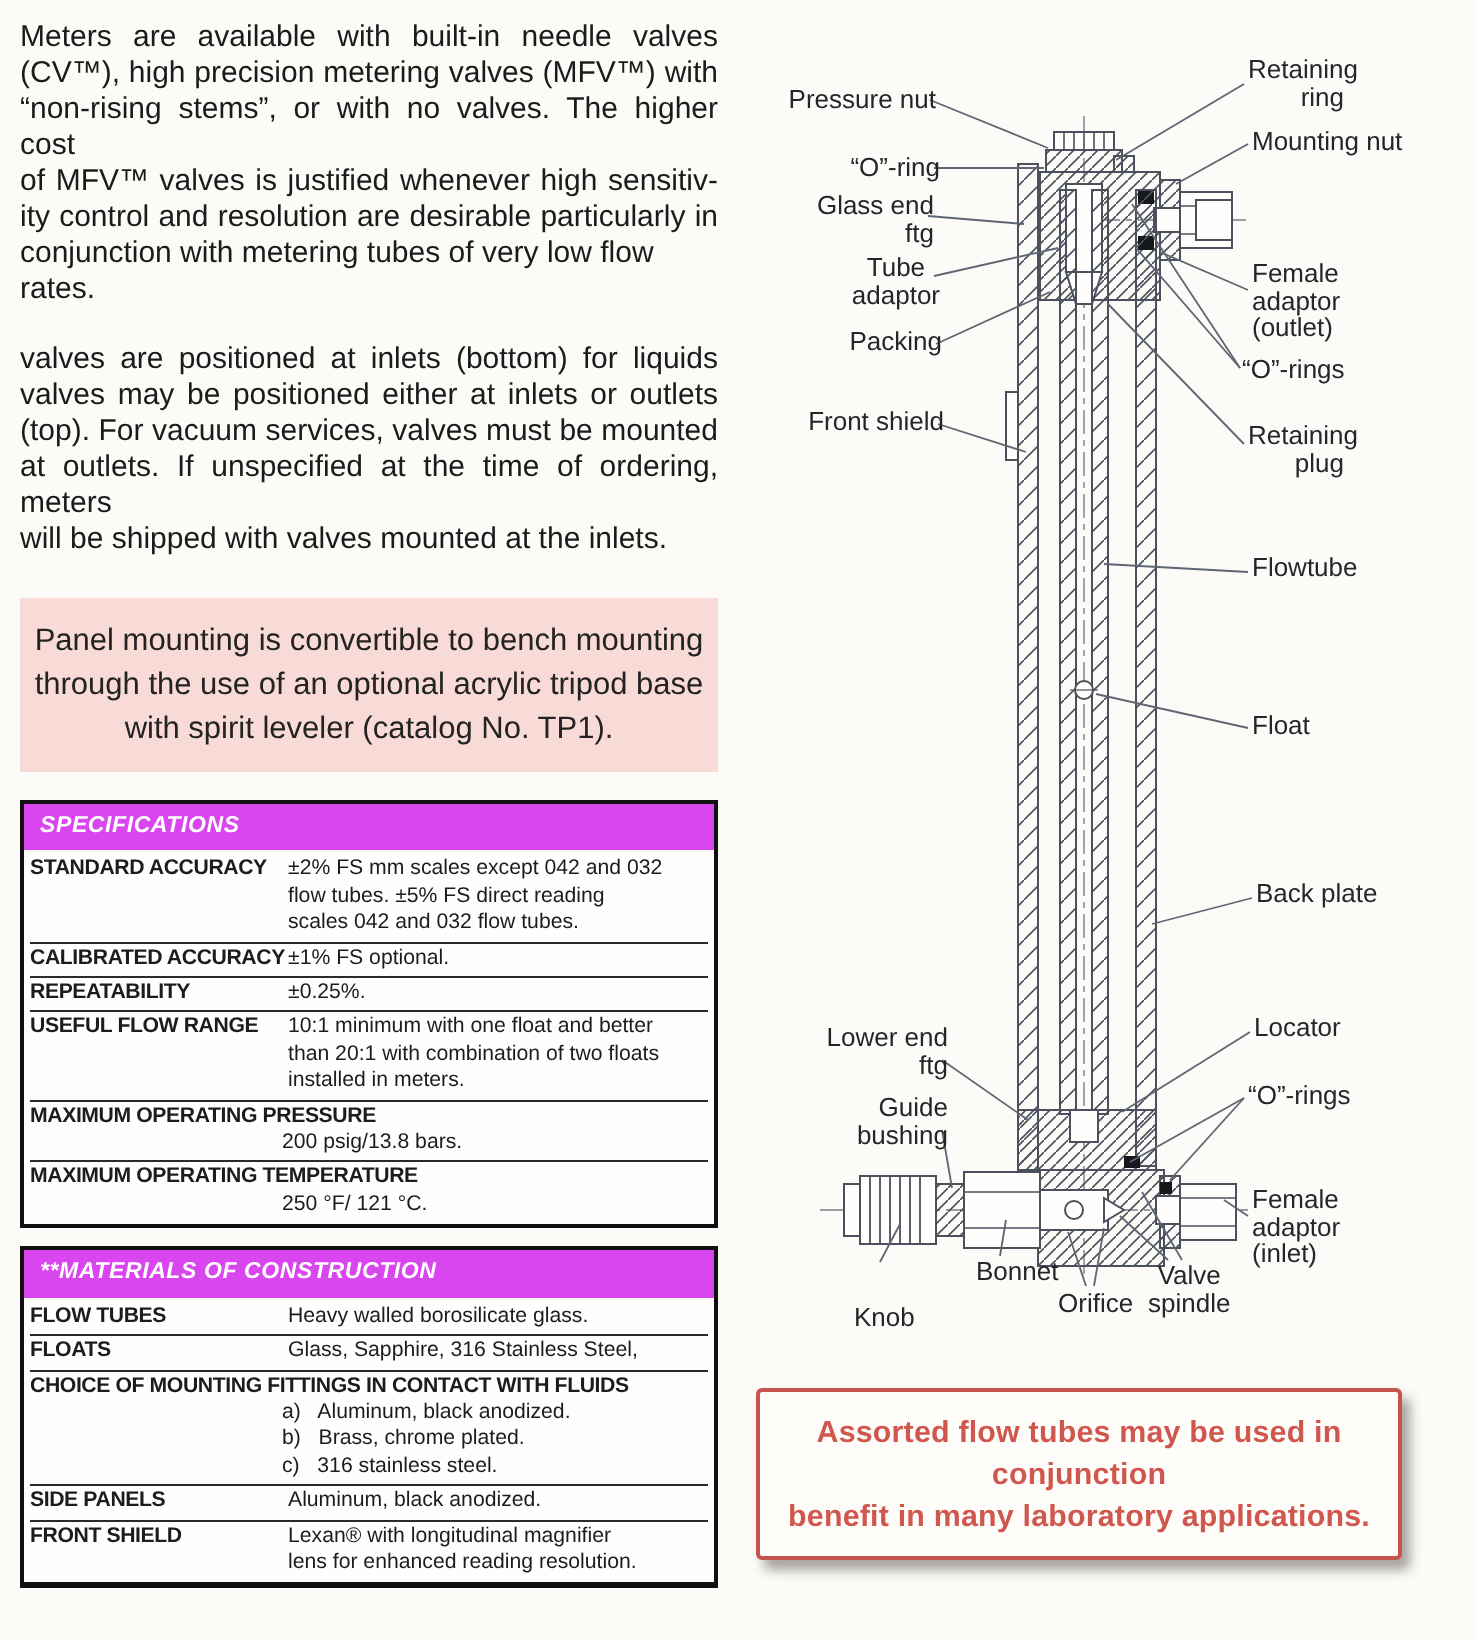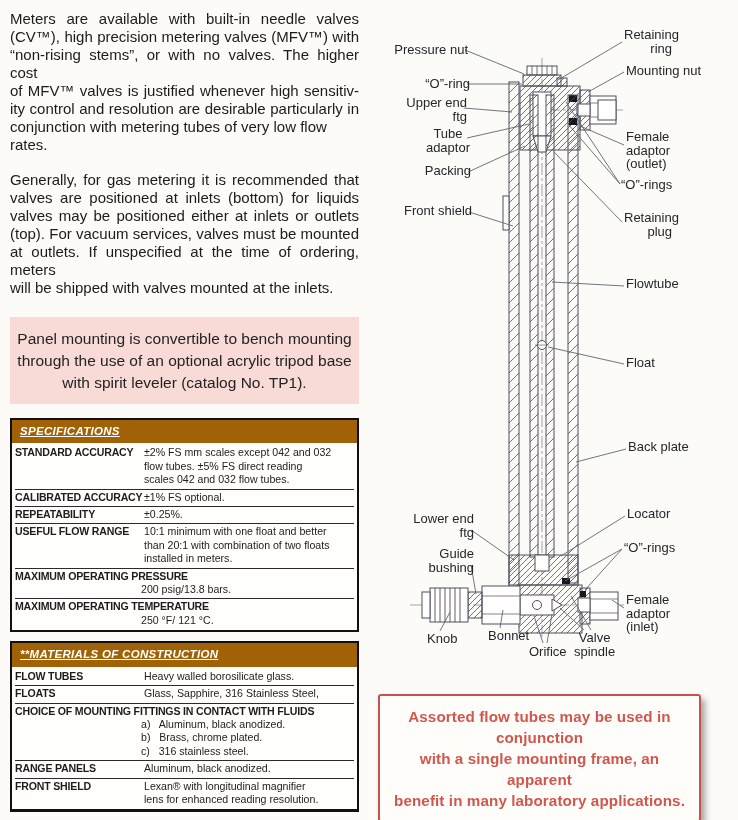--- a/index.html
+++ b/index.html
@@ -29,25 +29,24 @@
   }
 
   .dtable {
     margin-top:14px;
     border:2px solid #101010;
     background:#fffefc;
     font-size:10.6px; line-height:13.4px;
   }
   .dtable.materials { margin-top:9px; border-bottom-width:3px; }
   .thead {
-    background:#a16207; color:#ffffff;
+    background:#d946ef; color:#ffffff;
     font-weight:bold; font-style:italic;
     font-size:11.5px; letter-spacing:.3px;
     padding:5px 8px 5px 8px;
-    text-decoration:underline;
   }
   .tbody { padding:2px 3px 1px 3px; }
   .trow { display:flex; border-bottom:1px solid #2a2a2a; padding:1px 0 2px 0; }
   .trow:last-child { border-bottom:none; }
   .trow.full { display:block; }
   .tlabel { width:129px; flex:none; font-weight:bold; letter-spacing:-0.2px; }
   .trow.full .tlabel { width:auto; }
   .trow.full .tvalue { margin-left:126px; }
   .tvalue { flex:1; }
   .tvalue .line { white-space:pre; }
@@ -81,21 +80,20 @@
   <div class="para justify">
       <div class="line jline">Meters are available with built-in needle valves</div>
       <div class="line jline">(CV™), high precision metering valves (MFV™) with</div>
       <div class="line jline">“non-rising stems”, or with no valves. The higher cost</div>
       <div class="line jline">of MFV™ valves is justified whenever high sensitiv-</div>
       <div class="line jline">ity control and resolution are desirable particularly in</div>
       <div class="line">conjunction with metering tubes of very low flow rates.</div>
     </div>
 
   <div class="para justify">
-      <div class="line jline">Generally, for gas metering it is recommended that</div>
       <div class="line jline">valves are positioned at inlets (bottom) for liquids</div>
       <div class="line jline">valves may be positioned either at inlets or outlets</div>
       <div class="line jline">(top). For vacuum services, valves must be mounted</div>
       <div class="line jline">at outlets. If unspecified at the time of ordering, meters</div>
       <div class="line">will be shipped with valves mounted at the inlets.</div>
     </div>
 
   <div class="pink-note">
       <div class="line">Panel mounting is convertible to bench mounting</div>
       <div class="line">through the use of an optional acrylic tripod base</div>
@@ -165,21 +163,21 @@
         </div>
         <div class="trow full">
           <div class="tlabel">CHOICE OF MOUNTING FITTINGS IN CONTACT WITH FLUIDS</div>
           <div class="tvalue">
             <div class="line">a)   Aluminum, black anodized.</div>
             <div class="line">b)   Brass, chrome plated.</div>
             <div class="line">c)   316 stainless steel.</div>
           </div>
         </div>
         <div class="trow">
-          <div class="tlabel">RANGE PANELS</div>
+          <div class="tlabel">SIDE PANELS</div>
           <div class="tvalue">
             <div class="line">Aluminum, black anodized.</div>
           </div>
         </div>
         <div class="trow">
           <div class="tlabel">FRONT SHIELD</div>
           <div class="tvalue">
             <div class="line">Lexan® with longitudinal magnifier</div>
             <div class="line">lens for enhanced reading resolution.</div>
           </div>
@@ -284,31 +282,31 @@
       <path d="M254,449 L204,462"></path>
       <path d="M253,516 L189,556"></path>
       <path d="M250,549 L193,581"></path>
       <path d="M250,549 L213,590"></path>
       <path d="M252,608 L240,600"></path>
     </g>
   </svg>
 
   <div class="dlabel" style="right:270px; top:43px;  text-align:right;">Pressure nut</div>
   <div class="dlabel" style="right:268px; top:77px;  text-align:center;">“O”-ring</div>
-  <div class="dlabel" style="right:271px; top:96px;  text-align:right;">Upper end
+  <div class="dlabel" style="right:271px; top:96px;  text-align:right;">Glass end
 ftg</div>
   <div class="dlabel" style="right:268px; top:127px; text-align:center;">Tube
 adaptor</div>
   <div class="dlabel" style="right:267px; top:164px; text-align:right;">Packing</div>
   <div class="dlabel" style="right:266px; top:204px; text-align:right;">Front shield</div>
   <div class="dlabel" style="right:264px; top:512px; text-align:right;">Lower end
 ftg</div>
   <div class="dlabel" style="right:264px; top:547px; text-align:right;">Guide
 bushing</div>
-  <div class="dlabel" style="left:55px;  top:632px;">Knob</div>
+  <div class="dlabel" style="left:55px;  top:652px;">Knob</div>
   <div class="dlabel" style="left:116px; top:629px;">Bonnet</div>
   <div class="dlabel" style="left:157px; top:645px;">Orifice</div>
   <div class="dlabel" style="left:202px; top:631px; text-align:center;">Valve
 spindle</div>
   <div class="dlabel" style="left:252px; top:28px; width:48px; text-align:right;">Retaining
 ring</div>
   <div class="dlabel" style="left:254px; top:64px;">Mounting nut</div>
   <div class="dlabel" style="left:254px; top:130px;">Female
 adaptor
 (outlet)</div>
@@ -320,15 +318,14 @@
   <div class="dlabel" style="left:256px; top:440px;">Back plate</div>
   <div class="dlabel" style="left:255px; top:507px;">Locator</div>
   <div class="dlabel" style="left:252px; top:541px;">“O”-rings</div>
   <div class="dlabel" style="left:254px; top:593px;">Female
 adaptor
 (inlet)</div>
 </div>
 
 <div class="assorted-note">
     <div class="line">Assorted flow tubes may be used in conjunction</div>
-    <div class="line">with a single mounting frame, an apparent</div>
     <div class="line">benefit in many laboratory applications.</div>
   </div>
 
 </body></html>

